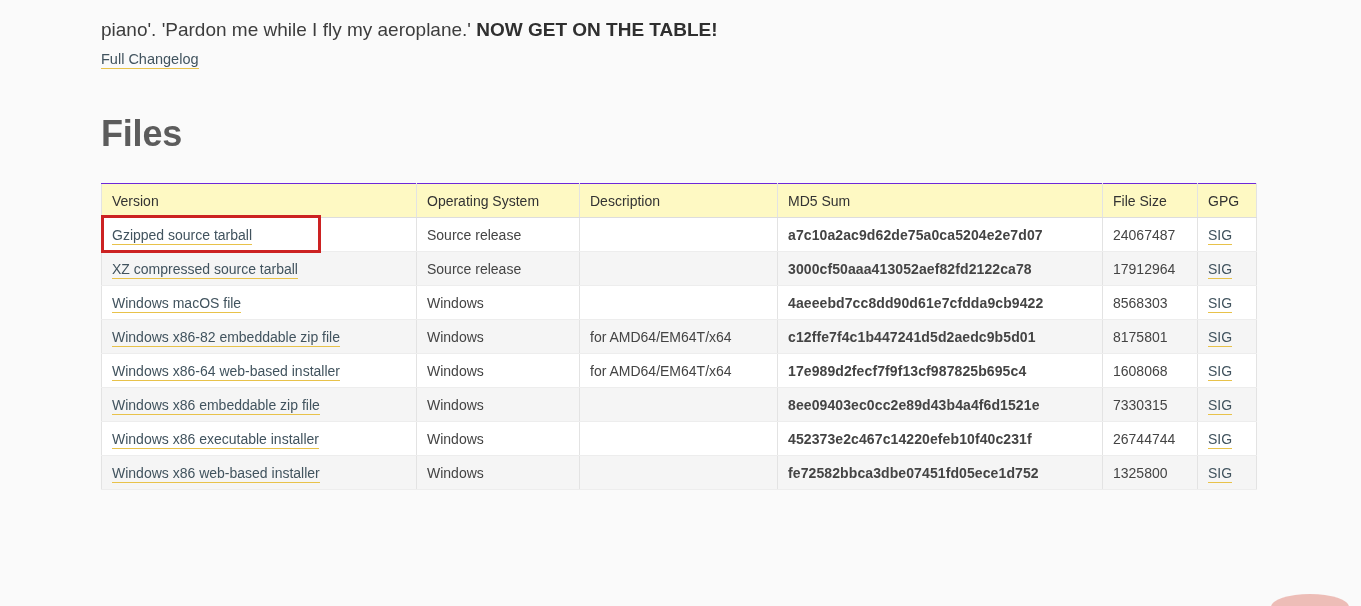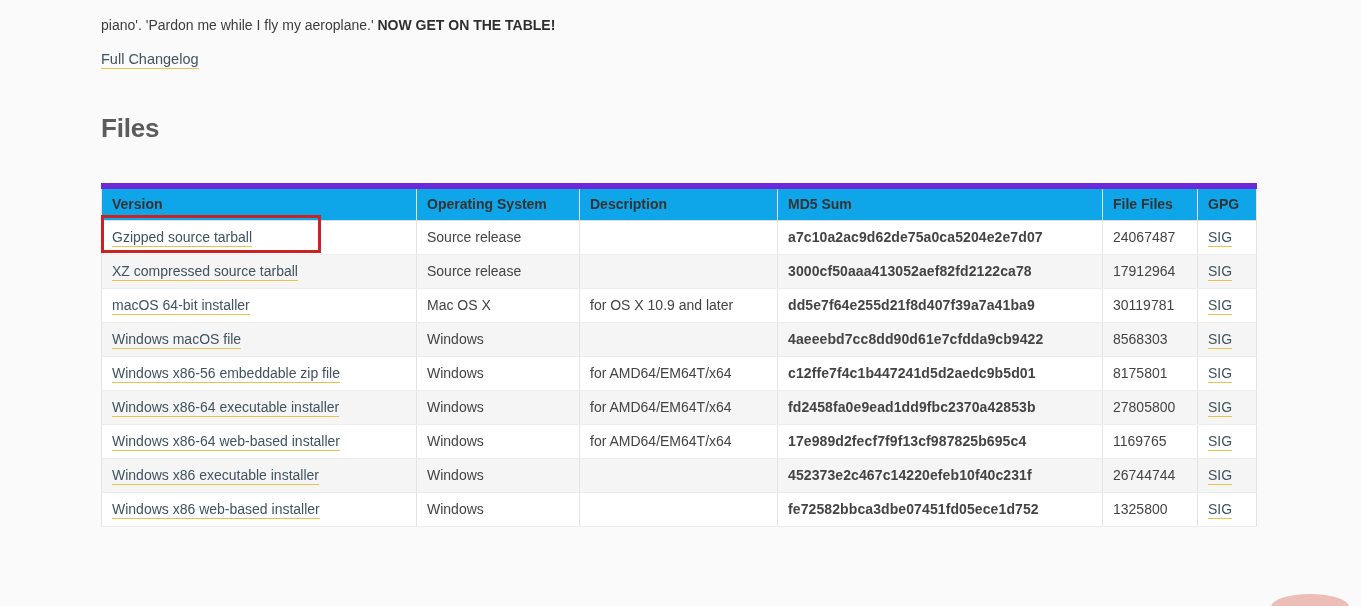--- a/index.html
+++ b/index.html
@@ -21,21 +21,21 @@
     width: 1361px;
     height: 606px;
   }
 
   
   .intro-para {
     position: absolute;
     left: 101px;
     top: 0px;
     width: 1100px;
-    font-size: 14px;
+    font-size: 19px;
     line-height: 22px;
     color: #3d3d3d;
   }
   .intro-para .bold-shout {
     font-weight: bold;
     color: #2f2f2f;
   }
 
   
   .changelog-wrap {
@@ -53,21 +53,21 @@
     padding-bottom: 1px;
     cursor: pointer;
   }
 
   
   .files-heading {
     position: absolute;
     left: 101px;
     top: 113px;
     margin: 0;
-    font-size: 26px;
+    font-size: 36px;
     font-weight: bold;
     color: #5c5c5c;
     letter-spacing: -0.2px;
   }
 
   
   .files-table-wrap {
     position: absolute;
     left: 101px;
     top: 183px;
@@ -89,25 +89,25 @@
     height: 34px;
     box-sizing: border-box;
     overflow: hidden;
     white-space: nowrap;
   }
   table.files-table th:first-child,
   table.files-table td:first-child {
     border-left: 1px solid #e3e3e3;
   }
   table.files-table thead th {
-    background: #0ea5e9;
+    background: #fef9c3;
     color: #333333;
-    font-weight: bold;
+    font-weight: normal;
     font-size: 14px;
-    border-top: 6px solid #6d28d9;
+    border-top: 1px solid #6d28d9;
     border-bottom: 1px solid #dddddd;
   }
   table.files-table tbody tr:nth-child(odd) td {
     background: #ffffff;
   }
   table.files-table tbody tr:nth-child(even) td {
     background: #f5f5f5;
   }
   table.files-table tbody td {
     color: #444444;
@@ -167,21 +167,21 @@
   <h2 class="files-heading">Files</h2>
 
   <div class="files-table-wrap">
     <table class="files-table">
       <thead>
         <tr>
           <th class="col-version">Version</th>
           <th class="col-os">Operating System</th>
           <th class="col-desc">Description</th>
           <th class="col-md5">MD5 Sum</th>
-          <th class="col-size">File Files</th>
+          <th class="col-size">File Size</th>
           <th class="col-gpg">GPG</th>
         </tr>
       </thead>
       <tbody id="files-tbody">
           <tr>
             <td class="col-version"><a class="doclink" href="#">Gzipped source tarball</a></td>
             <td class="col-os">Source release</td>
             <td class="col-desc"></td>
             <td class="col-md5 cell-md5">a7c10a2ac9d62de75a0ca5204e2e7d07</td>
             <td class="col-size">24067487</td>
@@ -189,57 +189,49 @@
           </tr>
           <tr>
             <td class="col-version"><a class="doclink" href="#">XZ compressed source tarball</a></td>
             <td class="col-os">Source release</td>
             <td class="col-desc"></td>
             <td class="col-md5 cell-md5">3000cf50aaa413052aef82fd2122ca78</td>
             <td class="col-size">17912964</td>
             <td class="col-gpg"><a class="doclink" href="#">SIG</a></td>
           </tr>
           <tr>
-            <td class="col-version"><a class="doclink" href="#">macOS 64-bit installer</a></td>
-            <td class="col-os">Mac OS X</td>
-            <td class="col-desc">for OS X 10.9 and later</td>
-            <td class="col-md5 cell-md5">dd5e7f64e255d21f8d407f39a7a41ba9</td>
-            <td class="col-size">30119781</td>
-            <td class="col-gpg"><a class="doclink" href="#">SIG</a></td>
-          </tr>
-          <tr>
             <td class="col-version"><a class="doclink" href="#">Windows macOS file</a></td>
             <td class="col-os">Windows</td>
             <td class="col-desc"></td>
             <td class="col-md5 cell-md5">4aeeebd7cc8dd90d61e7cfdda9cb9422</td>
             <td class="col-size">8568303</td>
             <td class="col-gpg"><a class="doclink" href="#">SIG</a></td>
           </tr>
           <tr>
-            <td class="col-version"><a class="doclink" href="#">Windows x86-56 embeddable zip file</a></td>
+            <td class="col-version"><a class="doclink" href="#">Windows x86-82 embeddable zip file</a></td>
             <td class="col-os">Windows</td>
             <td class="col-desc">for AMD64/EM64T/x64</td>
             <td class="col-md5 cell-md5">c12ffe7f4c1b447241d5d2aedc9b5d01</td>
             <td class="col-size">8175801</td>
             <td class="col-gpg"><a class="doclink" href="#">SIG</a></td>
           </tr>
           <tr>
-            <td class="col-version"><a class="doclink" href="#">Windows x86-64 executable installer</a></td>
-            <td class="col-os">Windows</td>
-            <td class="col-desc">for AMD64/EM64T/x64</td>
-            <td class="col-md5 cell-md5">fd2458fa0e9ead1dd9fbc2370a42853b</td>
-            <td class="col-size">27805800</td>
-            <td class="col-gpg"><a class="doclink" href="#">SIG</a></td>
-          </tr>
-          <tr>
             <td class="col-version"><a class="doclink" href="#">Windows x86-64 web-based installer</a></td>
             <td class="col-os">Windows</td>
             <td class="col-desc">for AMD64/EM64T/x64</td>
             <td class="col-md5 cell-md5">17e989d2fecf7f9f13cf987825b695c4</td>
-            <td class="col-size">1169765</td>
+            <td class="col-size">1608068</td>
+            <td class="col-gpg"><a class="doclink" href="#">SIG</a></td>
+          </tr>
+          <tr>
+            <td class="col-version"><a class="doclink" href="#">Windows x86 embeddable zip file</a></td>
+            <td class="col-os">Windows</td>
+            <td class="col-desc"></td>
+            <td class="col-md5 cell-md5">8ee09403ec0cc2e89d43b4a4f6d1521e</td>
+            <td class="col-size">7330315</td>
             <td class="col-gpg"><a class="doclink" href="#">SIG</a></td>
           </tr>
           <tr>
             <td class="col-version"><a class="doclink" href="#">Windows x86 executable installer</a></td>
             <td class="col-os">Windows</td>
             <td class="col-desc"></td>
             <td class="col-md5 cell-md5">452373e2c467c14220efeb10f40c231f</td>
             <td class="col-size">26744744</td>
             <td class="col-gpg"><a class="doclink" href="#">SIG</a></td>
           </tr>

